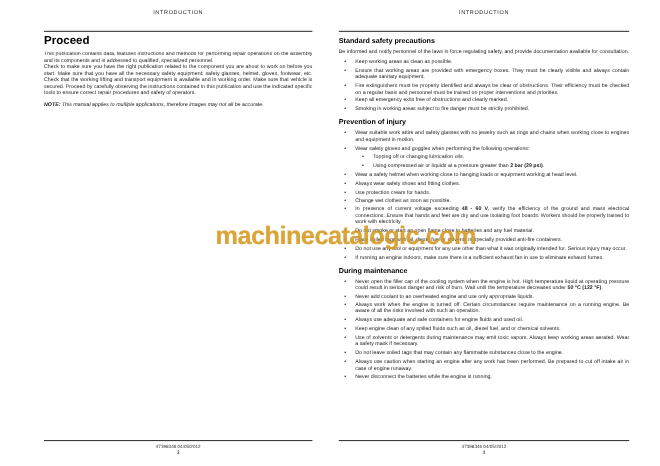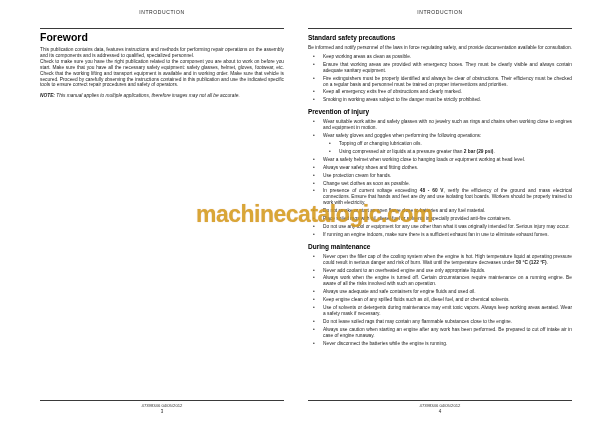--- a/index.html
+++ b/index.html
@@ -79,21 +79,21 @@
     white-space: nowrap;
     pointer-events: none;
   }
 </style>
 </head>
 <body>
 
 <div class="page page-left">
   <div class="running-head">INTRODUCTION</div>
   <div class="head-rule"></div>
-  <div class="page-title">Foreword</div>
+  <div class="page-title">Proceed</div>
   <div class="content">
       <div class="para"><span>This publication contains data, features instructions and methods for performing repair operations on the assembly and its components and is addressed to qualified, specialized personnel.</span></div>
       <div class="para"><span>Check to make sure you have the right publication related to the component you are about to work on before you start. Make sure that you have all the necessary safety equipment: safety glasses, helmet, gloves, footwear, etc. Check that the working lifting and transport equipment is available and in working order. Make sure that vehicle is secured. Proceed by carefully observing the instructions contained in this publication and use the indicated specific tools to ensure correct repair procedures and safety of operators.</span></div>
       <div class="para note"><span class="b">NOTE:</span><span> This manual applies to multiple applications, therefore images may not all be accurate.</span></div>
     </div>
   <div class="footer">
     <div class="footer-rule"></div>
     <div class="footer-code">47398346 04/05/2012</div>
     <div class="footer-page">3</div>
   </div>

